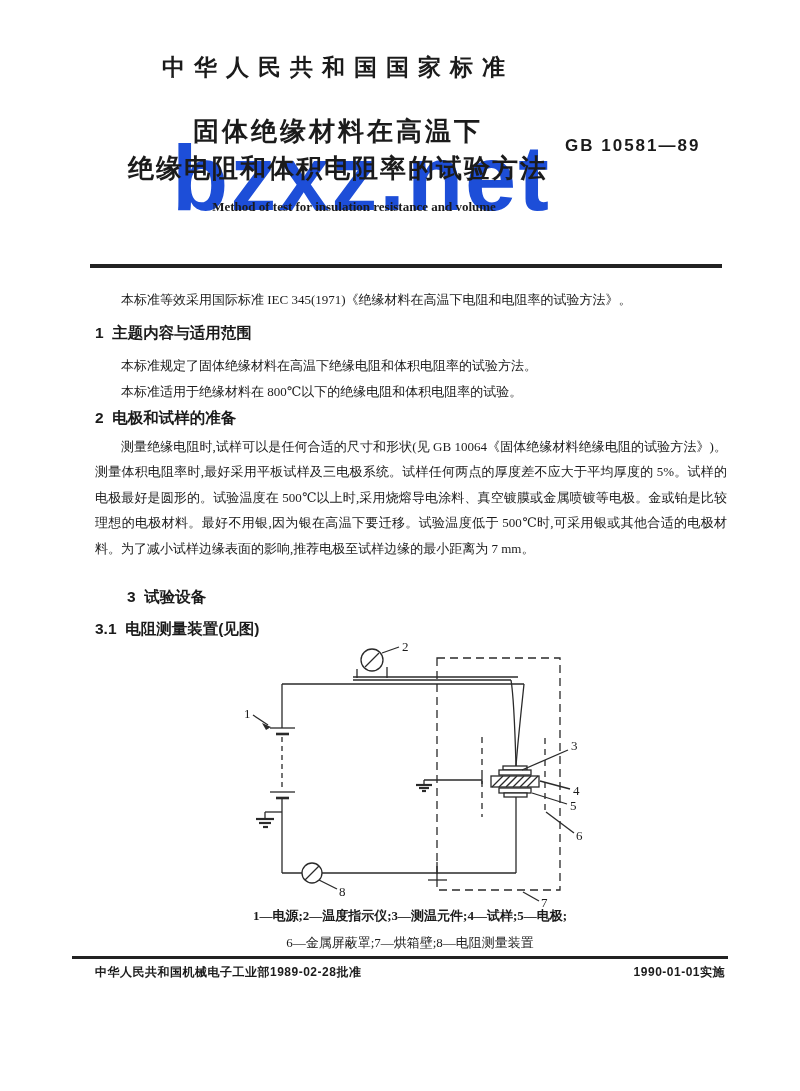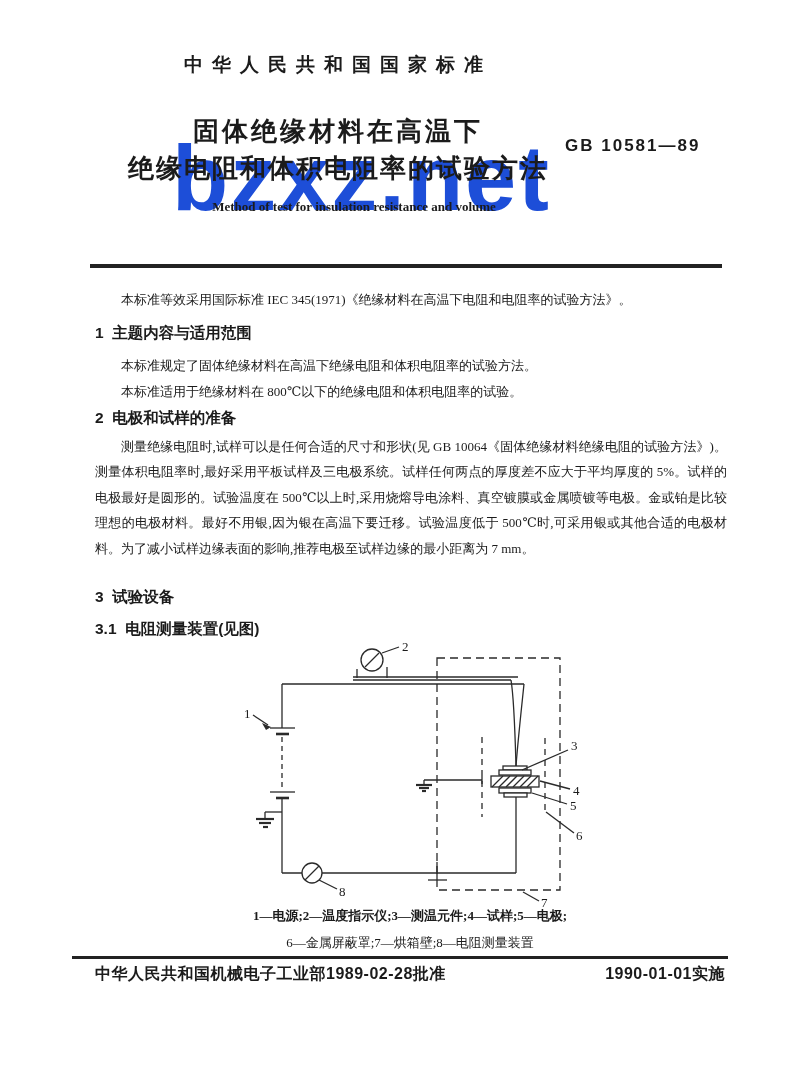--- a/index.html
+++ b/index.html
@@ -20,21 +20,21 @@
     font-weight:bold;
     font-size:92px;
     color:#1d4ed8;
     letter-spacing:2px;
     user-select:none;
   }
   .header-line{
     top:52px;left:38px;width:600px;
     text-align:center;
     font-family:"Liberation Sans","DejaVu Sans",sans-serif;
-    font-weight:bold;font-size:19px;letter-spacing:9px;
+    font-weight:bold;font-size:23px;letter-spacing:9px;
   }
   .title-zh1{
     top:114px;left:38px;width:600px;text-align:center;
     font-family:"Liberation Sans","DejaVu Sans",sans-serif;
     font-weight:bold;font-size:26px;letter-spacing:3px;
   }
   .title-zh2{
     top:151px;left:38px;width:600px;text-align:center;
     font-family:"Liberation Sans","DejaVu Sans",sans-serif;
     font-weight:bold;font-size:26px;letter-spacing:2px;
@@ -60,21 +60,21 @@
     font-family:"Liberation Sans","DejaVu Sans",sans-serif;
     font-weight:bold;font-size:15.5px;
     white-space:pre-wrap;
   }
   .caption{
     left:20px;width:780px;text-align:center;
     font-size:13px;line-height:23px;
   }
   .footer-text{
     font-family:"Liberation Sans","DejaVu Sans",sans-serif;
-    font-weight:bold;font-size:16px;letter-spacing:0.5px;
+    font-weight:bold;font-size:12px;letter-spacing:0.5px;
   }
   svg text{
     font-family:"Liberation Serif","DejaVu Serif",serif;
     font-size:13px;fill:#1b1b1b;
   }
 </style>
 </head>
 <body>
 
 <div class="page">
@@ -92,21 +92,21 @@
 
   <div class="abs z1 body-text indent" style="top:287px;">本标准等效采用国际标准 IEC 345(1971)《绝缘材料在高温下电阻和电阻率的试验方法》。</div>
 
   <div class="abs z1 sec-heading" style="top:323px;">1  主题内容与适用范围</div>
   <div class="abs z1 body-text indent" style="top:353px;">本标准规定了固体绝缘材料在高温下绝缘电阻和体积电阻率的试验方法。</div>
   <div class="abs z1 body-text indent" style="top:379px;">本标准适用于绝缘材料在 800℃以下的绝缘电阻和体积电阻率的试验。</div>
 
   <div class="abs z1 sec-heading" style="top:408px;">2  电极和试样的准备</div>
   <div class="abs z1 body-text indent" style="top:434px;">测量绝缘电阻时,试样可以是任何合适的尺寸和形状(见 GB 10064《固体绝缘材料绝缘电阻的试验方法》)。测量体积电阻率时,最好采用平板试样及三电极系统。试样任何两点的厚度差不应大于平均厚度的 5%。试样的电极最好是圆形的。试验温度在 500℃以上时,采用烧熔导电涂料、真空镀膜或金属喷镀等电极。金或铂是比较理想的电极材料。最好不用银,因为银在高温下要迁移。试验温度低于 500℃时,可采用银或其他合适的电极材料。为了减小试样边缘表面的影响,推荐电极至试样边缘的最小距离为 7 mm。</div>
 
-  <div class="abs z1 sec-heading" style="top:587px;">3  试验设备</div>
+  <div class="abs z1 sec-heading" style="top:587px;margin-left:32px;">3  试验设备</div>
   <div class="abs z1 sec-heading" style="top:619px;">3.1  电阻测量装置(见图)</div>
 
   <svg class="abs z1" style="top:638px;left:0;" width="800" height="270" viewBox="0 0 800 270">
     <g stroke="#2a2a2a" stroke-width="1.3" fill="none">
 
       <rect x="437" y="20" width="123" height="232" stroke-dasharray="8,5"></rect>
 
       <line x1="482" y1="99" x2="482" y2="179" stroke-dasharray="6,5"></line>
       <line x1="545" y1="100" x2="545" y2="177" stroke-dasharray="6,5"></line>
 

